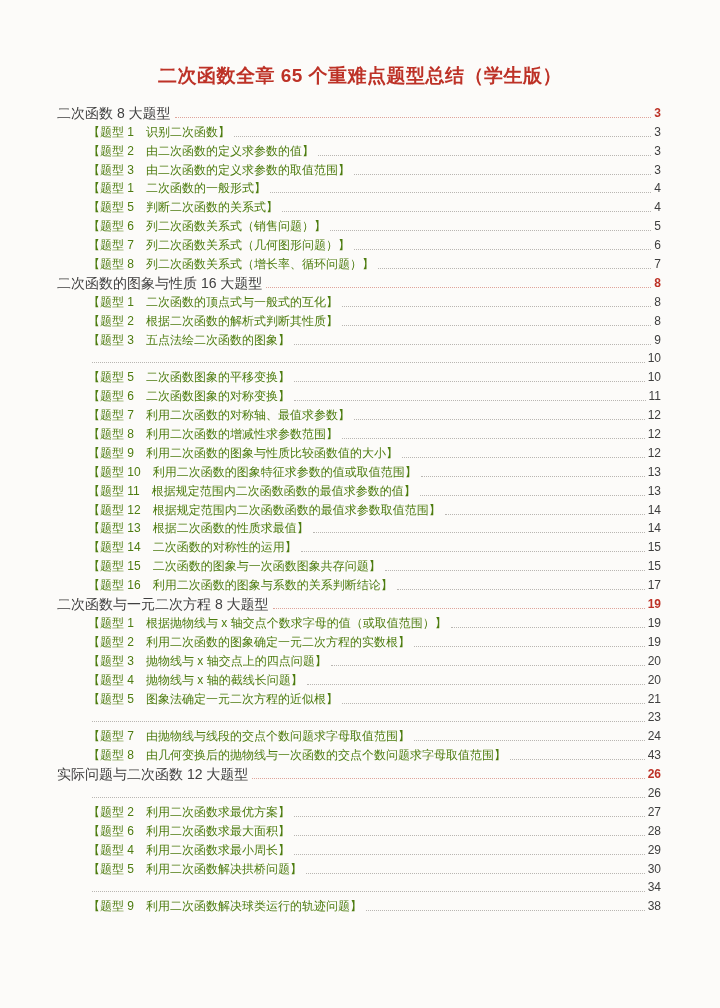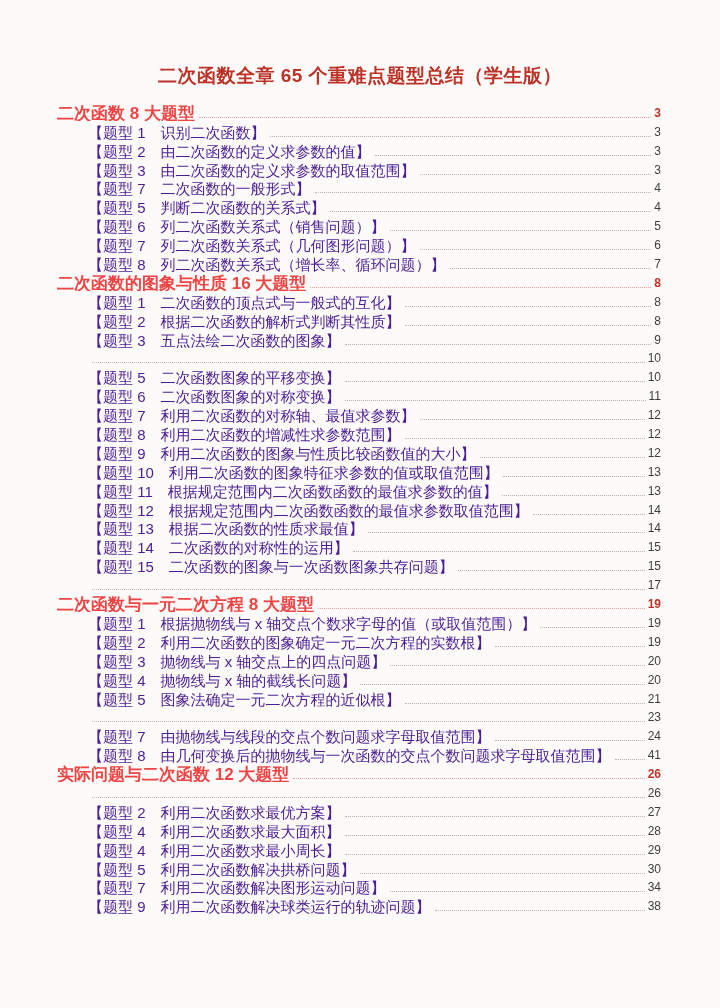--- a/index.html
+++ b/index.html
@@ -30,40 +30,40 @@
     padding-right: 59px;
   }
   .row {
     display: flex;
     align-items: flex-end;
     height: 18.9px;
     overflow: hidden;
   }
   .row .label {
     white-space: nowrap;
-    font-size: 15px;
-    color: #4c1d95;
+    font-size: 12px;
+    color: #4d7c0f;
     line-height: 15px;
   }
   .row .leader {
     flex: 1 1 auto;
     border-bottom: 1px dotted #b9b6b2;
     margin: 0 3px 3px 4px;
     min-width: 12px;
   }
   .row .pagenum {
     font-size: 12px;
     color: #3e3e3e;
     line-height: 15px;
     text-align: right;
   }
   .row.section-row .label {
-    font-weight: bold;
-    font-size: 17px;
-    color: #ef4444;
+    font-weight: normal;
+    font-size: 14px;
+    color: #404040;
   }
   .row.section-row .pagenum {
     font-weight: bold;
     color: #bd3227;
   }
   .row.section-row .leader {
     border-bottom-color: #dfa49b;
   }
   .row.item-row {
     padding-left: 31px;
@@ -90,21 +90,21 @@
         <span class="label">【题型 2　由二次函数的定义求参数的值】</span>
         <span class="leader"></span>
         <span class="pagenum">3</span>
       </div>
       <div class="row item-row">
         <span class="label">【题型 3　由二次函数的定义求参数的取值范围】</span>
         <span class="leader"></span>
         <span class="pagenum">3</span>
       </div>
       <div class="row item-row">
-        <span class="label">【题型 7　二次函数的一般形式】</span>
+        <span class="label">【题型 1　二次函数的一般形式】</span>
         <span class="leader"></span>
         <span class="pagenum">4</span>
       </div>
       <div class="row item-row">
         <span class="label">【题型 5　判断二次函数的关系式】</span>
         <span class="leader"></span>
         <span class="pagenum">4</span>
       </div>
       <div class="row item-row">
         <span class="label">【题型 6　列二次函数关系式（销售问题）】</span>
@@ -194,20 +194,21 @@
         <span class="label">【题型 14　二次函数的对称性的运用】</span>
         <span class="leader"></span>
         <span class="pagenum">15</span>
       </div>
       <div class="row item-row">
         <span class="label">【题型 15　二次函数的图象与一次函数图象共存问题】</span>
         <span class="leader"></span>
         <span class="pagenum">15</span>
       </div>
       <div class="row item-row">
+        <span class="label">【题型 16　利用二次函数的图象与系数的关系判断结论】</span>
         <span class="leader"></span>
         <span class="pagenum">17</span>
       </div>
       <div class="row section-row">
         <span class="label">二次函数与一元二次方程 8 大题型</span>
         <span class="leader"></span>
         <span class="pagenum">19</span>
       </div>
       <div class="row item-row">
         <span class="label">【题型 1　根据抛物线与 x 轴交点个数求字母的值（或取值范围）】</span>
@@ -239,53 +240,52 @@
         <span class="pagenum">23</span>
       </div>
       <div class="row item-row">
         <span class="label">【题型 7　由抛物线与线段的交点个数问题求字母取值范围】</span>
         <span class="leader"></span>
         <span class="pagenum">24</span>
       </div>
       <div class="row item-row">
         <span class="label">【题型 8　由几何变换后的抛物线与一次函数的交点个数问题求字母取值范围】</span>
         <span class="leader"></span>
-        <span class="pagenum">41</span>
+        <span class="pagenum">43</span>
       </div>
       <div class="row section-row">
         <span class="label">实际问题与二次函数 12 大题型</span>
         <span class="leader"></span>
         <span class="pagenum">26</span>
       </div>
       <div class="row item-row">
         <span class="leader"></span>
         <span class="pagenum">26</span>
       </div>
       <div class="row item-row">
         <span class="label">【题型 2　利用二次函数求最优方案】</span>
         <span class="leader"></span>
         <span class="pagenum">27</span>
       </div>
       <div class="row item-row">
-        <span class="label">【题型 4　利用二次函数求最大面积】</span>
+        <span class="label">【题型 6　利用二次函数求最大面积】</span>
         <span class="leader"></span>
         <span class="pagenum">28</span>
       </div>
       <div class="row item-row">
         <span class="label">【题型 4　利用二次函数求最小周长】</span>
         <span class="leader"></span>
         <span class="pagenum">29</span>
       </div>
       <div class="row item-row">
         <span class="label">【题型 5　利用二次函数解决拱桥问题】</span>
         <span class="leader"></span>
         <span class="pagenum">30</span>
       </div>
       <div class="row item-row">
-        <span class="label">【题型 7　利用二次函数解决图形运动问题】</span>
         <span class="leader"></span>
         <span class="pagenum">34</span>
       </div>
       <div class="row item-row">
         <span class="label">【题型 9　利用二次函数解决球类运行的轨迹问题】</span>
         <span class="leader"></span>
         <span class="pagenum">38</span>
       </div>
     </div>
 </div>

